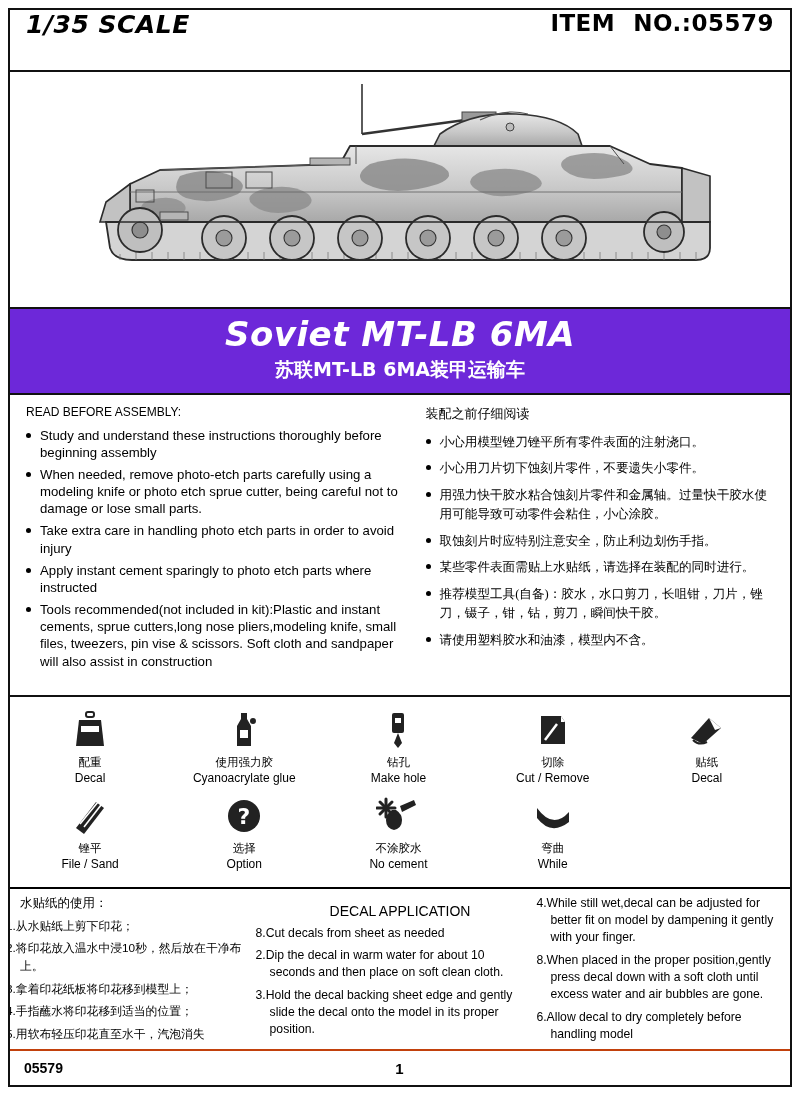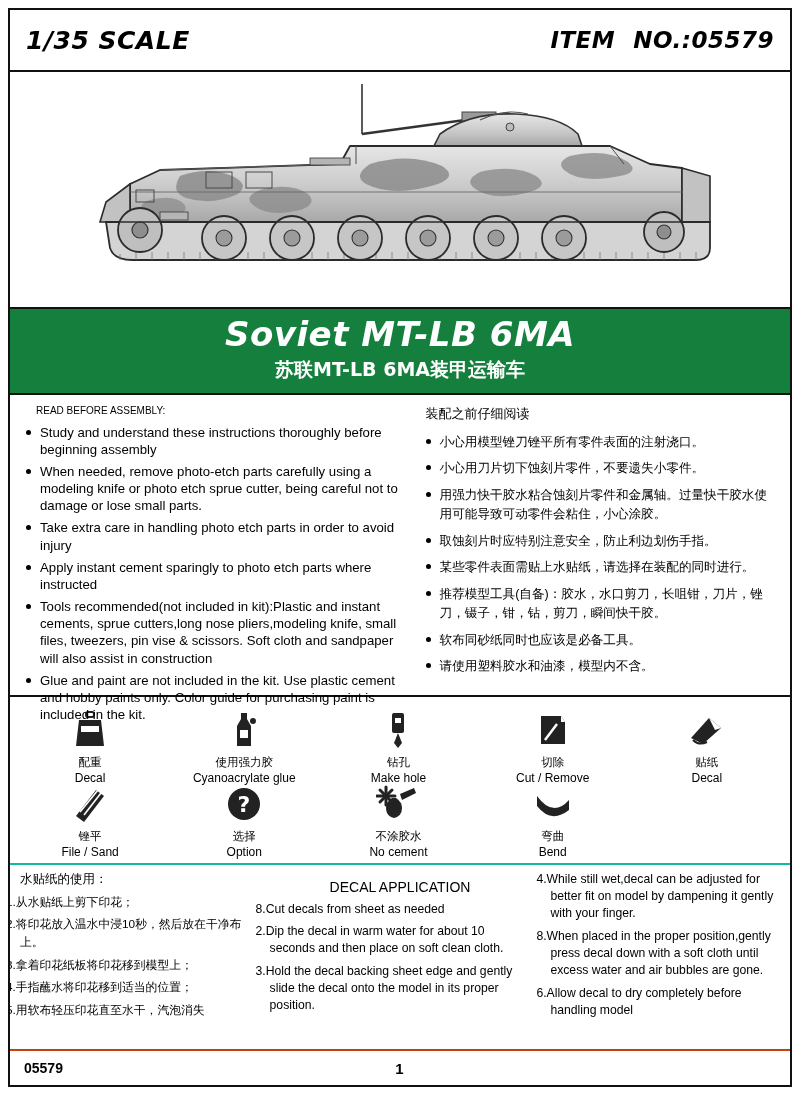--- a/index.html
+++ b/index.html
@@ -23,57 +23,55 @@
     border:2px solid #111;
     display:flex;
     flex-direction:column;
   }
 
   
   .header{
     height:62px;
     border-bottom:2px solid #111;
     display:flex;
-    align-items:center;
     justify-content:space-between;
     padding:0 16px;
     box-sizing:border-box;
     flex:0 0 auto;
   }
   .scale{
     font-family:"DejaVu Sans", sans-serif;
     font-weight:bold;
     font-style:italic;
     font-size:25px;
     letter-spacing:0.5px;
   }
   .itemno{
     font-family:"DejaVu Sans", sans-serif;
     font-weight:bold;
-    font-style:italic;
     font-size:23px;
     letter-spacing:0.5px;
   }
   .itemno .sp{display:inline-block;width:18px;}
 
   
   .art{
     flex:0 0 auto;
     height:235px;
     border-bottom:2px solid #111;
     position:relative;
     overflow:hidden;
     background:#fff;
   }
   .art svg{display:block;width:100%;height:100%;}
 
   
   .titleband{
     flex:0 0 auto;
-    background:#15803d;
+    background:#6d28d9;
     color:#fff;
     text-align:center;
     padding:8px 0 10px 0;
     border-bottom:2px solid #111;
   }
   .title-en{
     font-family:"DejaVu Sans", sans-serif;
     font-weight:bold;
     font-style:italic;
     font-size:34px;
@@ -94,22 +92,22 @@
     flex:0 0 auto;
     display:flex;
     border-bottom:2px solid #111;
     padding:8px 0 6px 0;
     box-sizing:border-box;
     height:302px;
   }
   .col-en{width:52%;padding:0 10px 0 14px;box-sizing:border-box;}
   .col-cn{width:48%;padding:0 12px 0 8px;box-sizing:border-box;}
   .head-en{
-    font-size:10px;
-    margin:2px 0 8px 12px;
+    font-size:12px;
+    margin:2px 0 8px 2px;
   }
   .head-cn{
     font-size:13px;
     margin:2px 0 10px 2px;
   }
   ul.bul{
     list-style:none;
     margin:0;padding:0;
   }
   ul.bul li{
@@ -124,29 +122,30 @@
     position:absolute;
     left:2px;top:6px;
     width:5px;height:5px;
     border-radius:50%;
     background:#000;
   }
   ul.bul.cn li{
     font-size:12.6px;
     line-height:1.55;
     margin-bottom:7px;
+    font-family:Liberation Serif, serif;
   }
 
   
   .symbols{
     flex:0 0 auto;
-    border-bottom:2px solid #14b8a6;
+    border-bottom:2px solid #000000;
     padding:10px 6px 8px 3px;
     box-sizing:border-box;
-    height:168px;
+    height:192px;
   }
   .symrow{
     display:flex;
     justify-content:space-around;
     align-items:flex-start;
     height:50%;
   }
   .sym{
     width:150px;
     text-align:center;
@@ -333,33 +332,31 @@
 
     <div class="instructions">
       <div class="col-en">
         <div class="head-en">READ BEFORE ASSEMBLY:</div>
         <ul class="bul">
           <li>Study and understand these instructions thoroughly before beginning assembly</li>
           <li>When needed, remove photo-etch parts carefully using a modeling knife or photo etch sprue cutter, being careful not to damage or lose small parts.</li>
           <li>Take extra care in handling photo etch parts in order to avoid injury</li>
           <li>Apply instant cement sparingly to photo etch parts where instructed</li>
           <li>Tools recommended(not included in kit):Plastic and instant cements, sprue cutters,long nose pliers,modeling knife, small files, tweezers, pin vise &amp; scissors. Soft cloth and sandpaper will also assist in construction</li>
-          <li>Glue and paint are not included in the kit. Use plastic cement and hobby paints only. Color guide for purchasing paint is included in the kit.</li>
         </ul>
       </div>
       <div class="col-cn">
         <div class="head-cn">装配之前仔细阅读</div>
         <ul class="bul cn">
           <li>小心用模型锉刀锉平所有零件表面的注射浇口。</li>
           <li>小心用刀片切下蚀刻片零件，不要遗失小零件。</li>
           <li>用强力快干胶水粘合蚀刻片零件和金属轴。过量快干胶水使用可能导致可动零件会粘住，小心涂胶。</li>
           <li>取蚀刻片时应特别注意安全，防止利边划伤手指。</li>
           <li>某些零件表面需贴上水贴纸，请选择在装配的同时进行。</li>
           <li>推荐模型工具(自备)：胶水，水口剪刀，长咀钳，刀片，锉刀，镊子，钳，钻，剪刀，瞬间快干胶。</li>
-          <li>软布同砂纸同时也应该是必备工具。</li>
           <li>请使用塑料胶水和油漆，模型内不含。</li>
         </ul>
       </div>
     </div>
 
     <div class="symbols">
       <div class="symrow">
 
         <div class="sym">
           <div class="glyph">
@@ -465,21 +462,21 @@
           <div class="en">No cement</div>
         </div>
 
         <div class="sym">
           <div class="glyph">
             <svg width="40" height="40" viewBox="0 0 40 40">
               <path d="M4 12 q16 22 32 4 l0 10 q-18 14 -32 -4 z" fill="#222"></path>
             </svg>
           </div>
           <div class="cn">弯曲</div>
-          <div class="en">Bend</div>
+          <div class="en">While</div>
         </div>
 
         <div class="sym"></div>
 
       </div>
     </div>
 
     <div class="decal">
       <div class="dcol c1">
         <div class="dtitle-cn">水贴纸的使用：</div>

